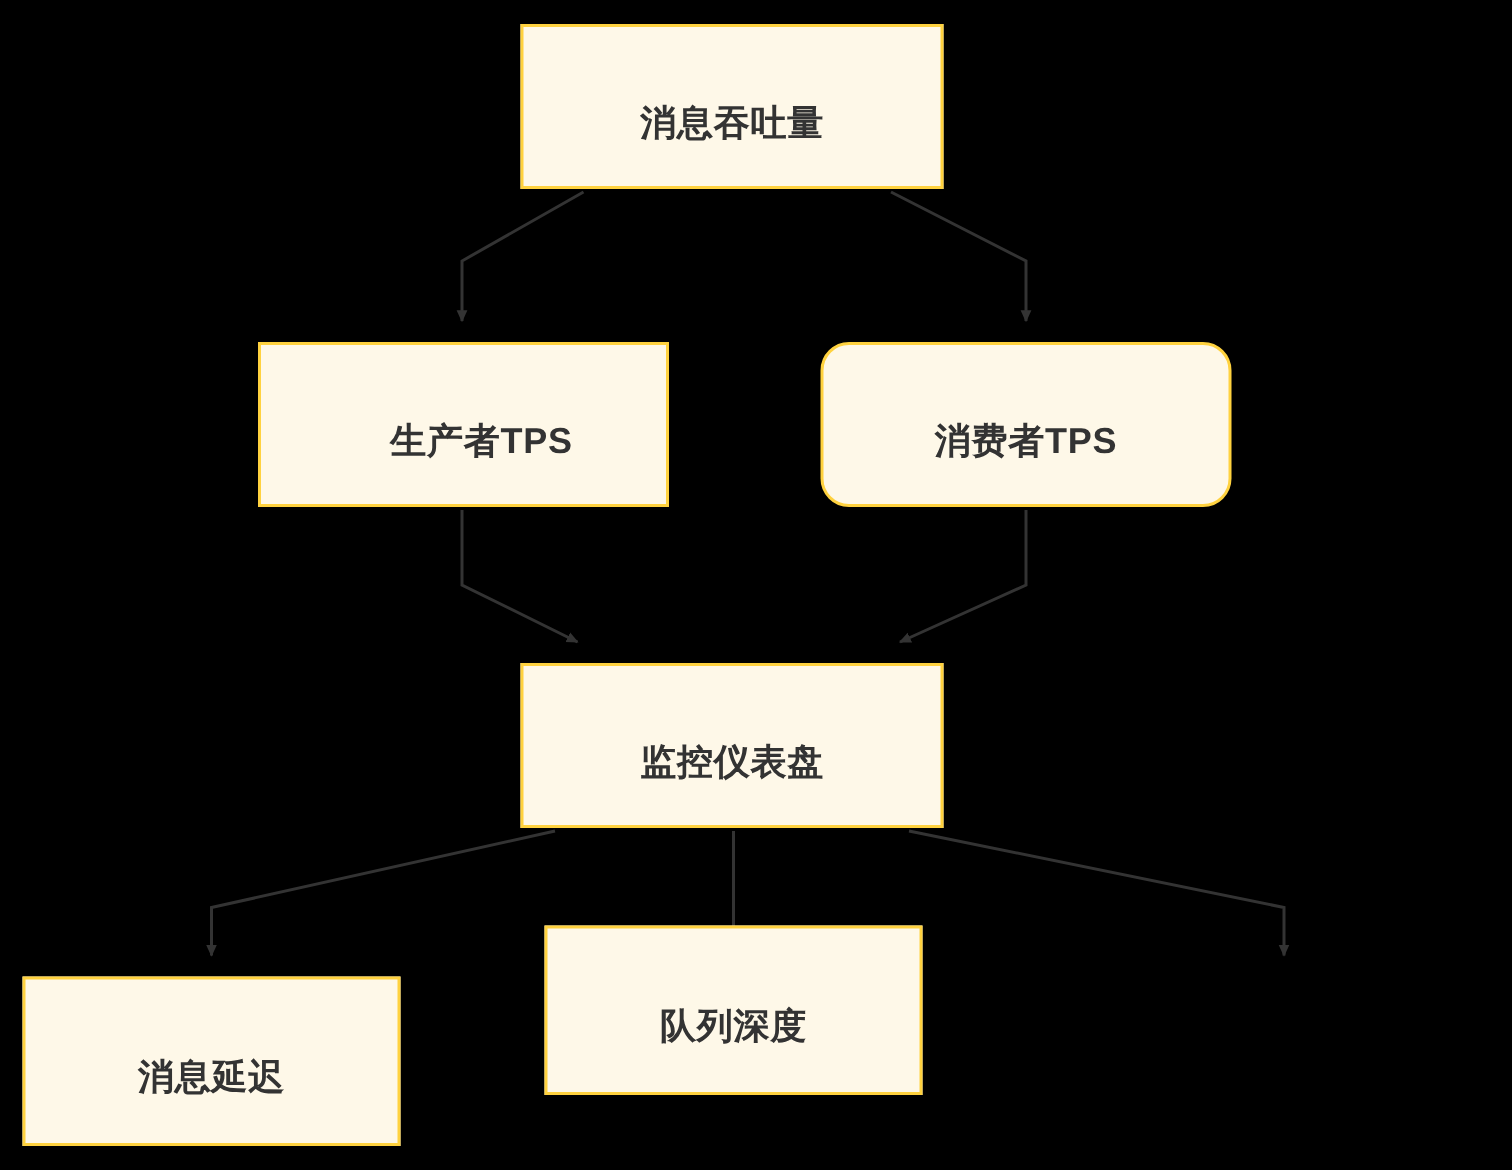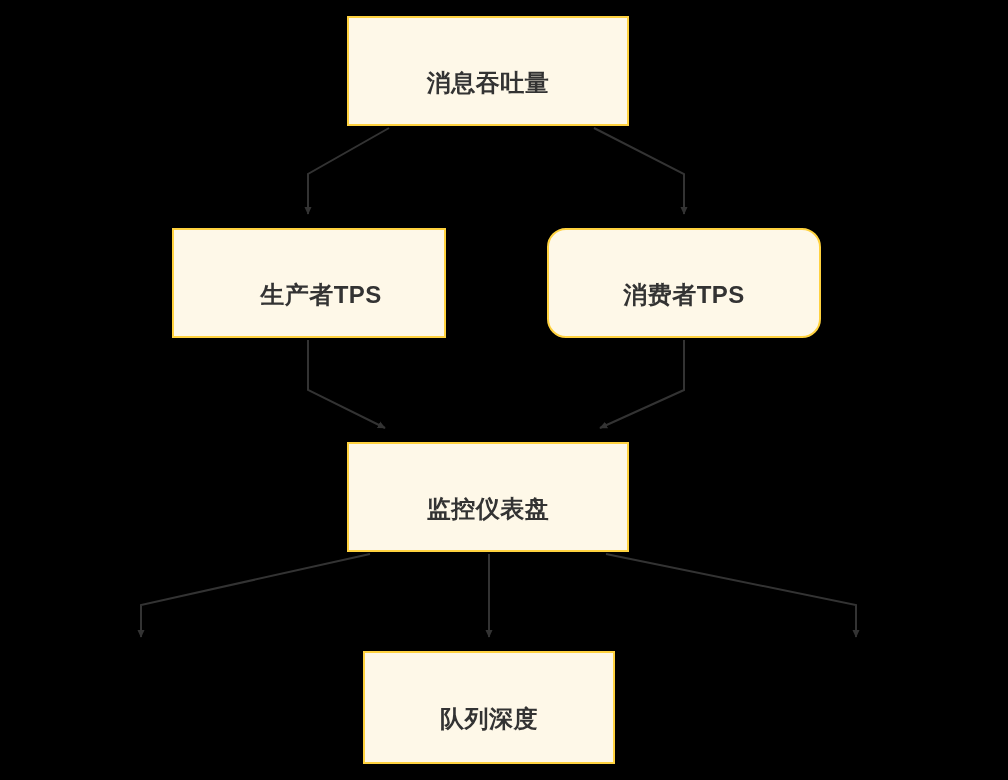--- a/index.html
+++ b/index.html
@@ -45,21 +45,21 @@
     white-space: nowrap;
     font-weight: 700;
     margin-top: 24px;
   }
   
   #node-throughput   { left: 347px; top: 16px;  width: 282px; height: 110px; }
   #node-producer-tps { left: 172px; top: 228px; width: 274px; height: 110px; padding-left: 24px; }
   #node-consumer-tps { left: 547px; top: 228px; width: 274px; height: 110px; border-radius: 19px; }
   #node-dashboard    { left: 347px; top: 442px; width: 282px; height: 110px; }
   #node-latency      { left: 15px;  top: 651px; width: 252px; height: 113px; }
-  #node-queue-depth  { left: 363px; top: 651px; width: 252px; height: 113px; }
+  #node-queue-depth  { left: 363px; top: 617px; width: 252px; height: 113px; }
   #node-dead-letter  { left: 711px; top: 651px; width: 252px; height: 113px; }
 </style>
 </head>
 <body>
 
 <div id="diagram">
 
   <svg id="edge-layer" viewBox="0 0 1008 780" width="1008" height="780" xmlns="http://www.w3.org/2000/svg">
     <defs>
       <marker id="arrowhead" markerWidth="10" markerHeight="10" refX="7.2" refY="4" orient="auto" markerUnits="userSpaceOnUse">
@@ -91,19 +91,22 @@
   </div>
 
   <div class="node" id="node-consumer-tps">
     <span class="node-label">消费者TPS</span>
   </div>
 
   <div class="node" id="node-dashboard">
     <span class="node-label">监控仪表盘</span>
   </div>
 
+  <div class="node" id="node-latency">
+    <span class="node-label">消息延迟</span>
+  </div>
 
   <div class="node" id="node-queue-depth">
     <span class="node-label">队列深度</span>
   </div>
 
 
 </div>
 
 </body></html>

